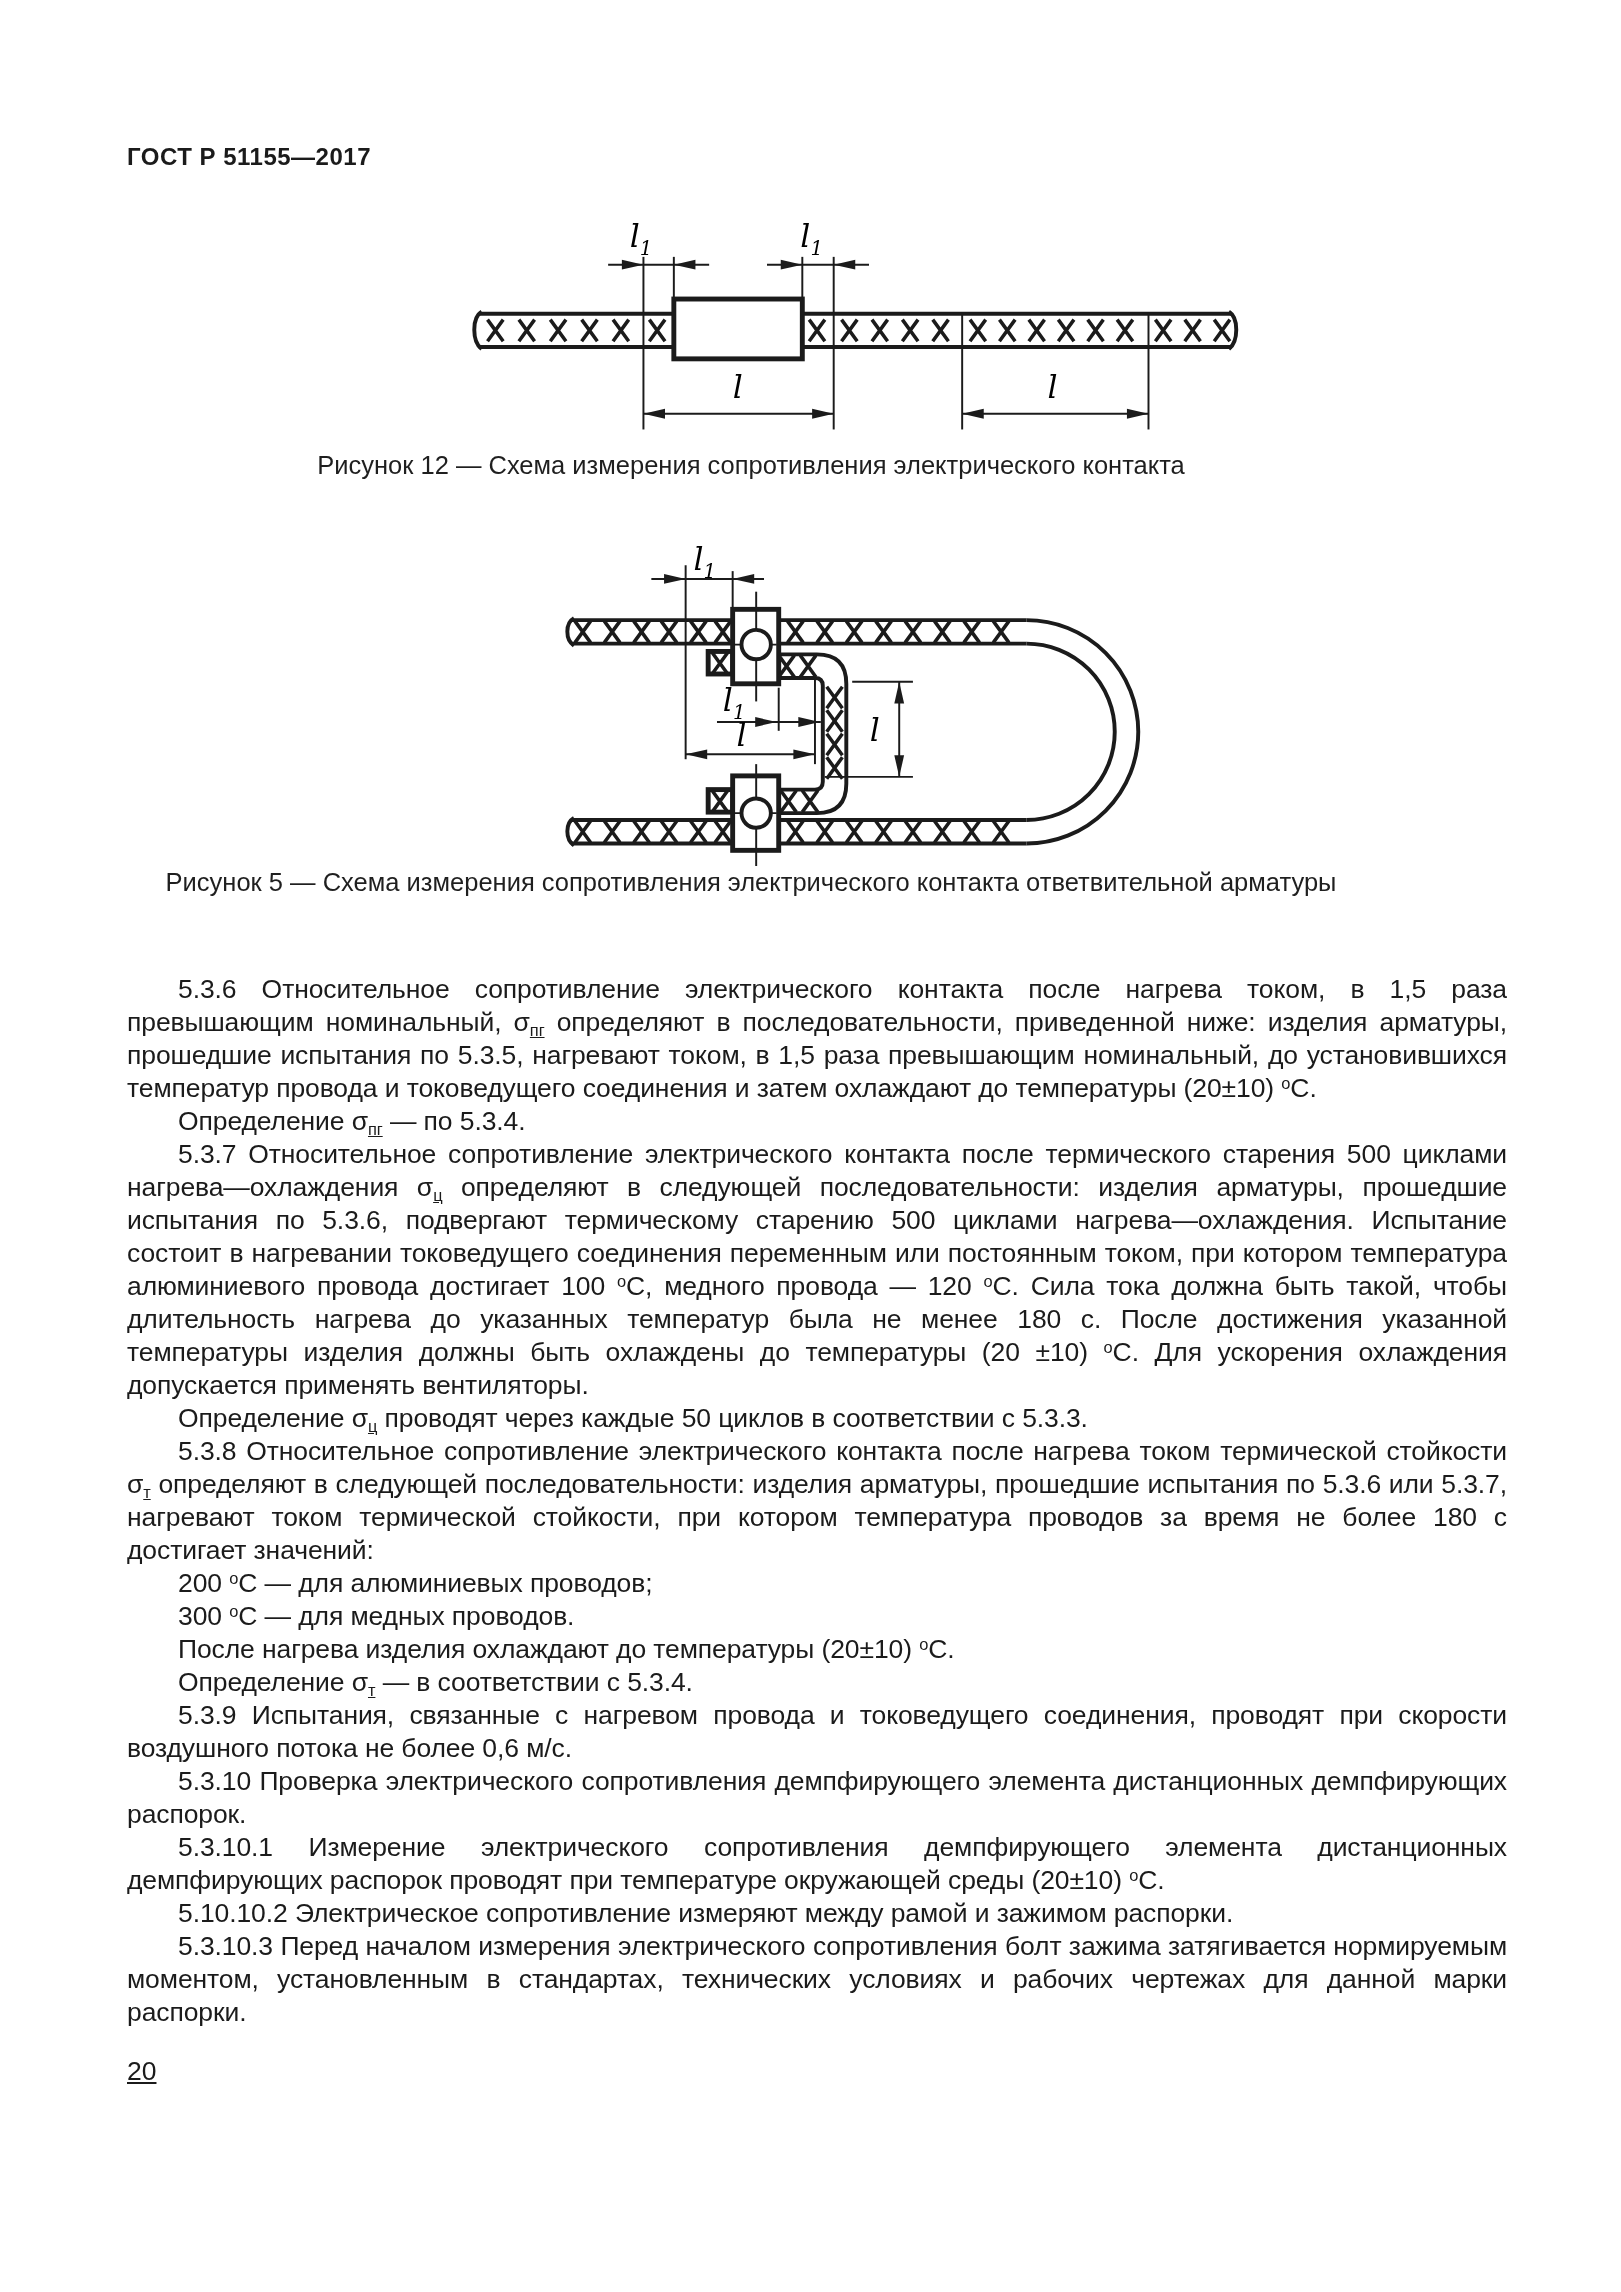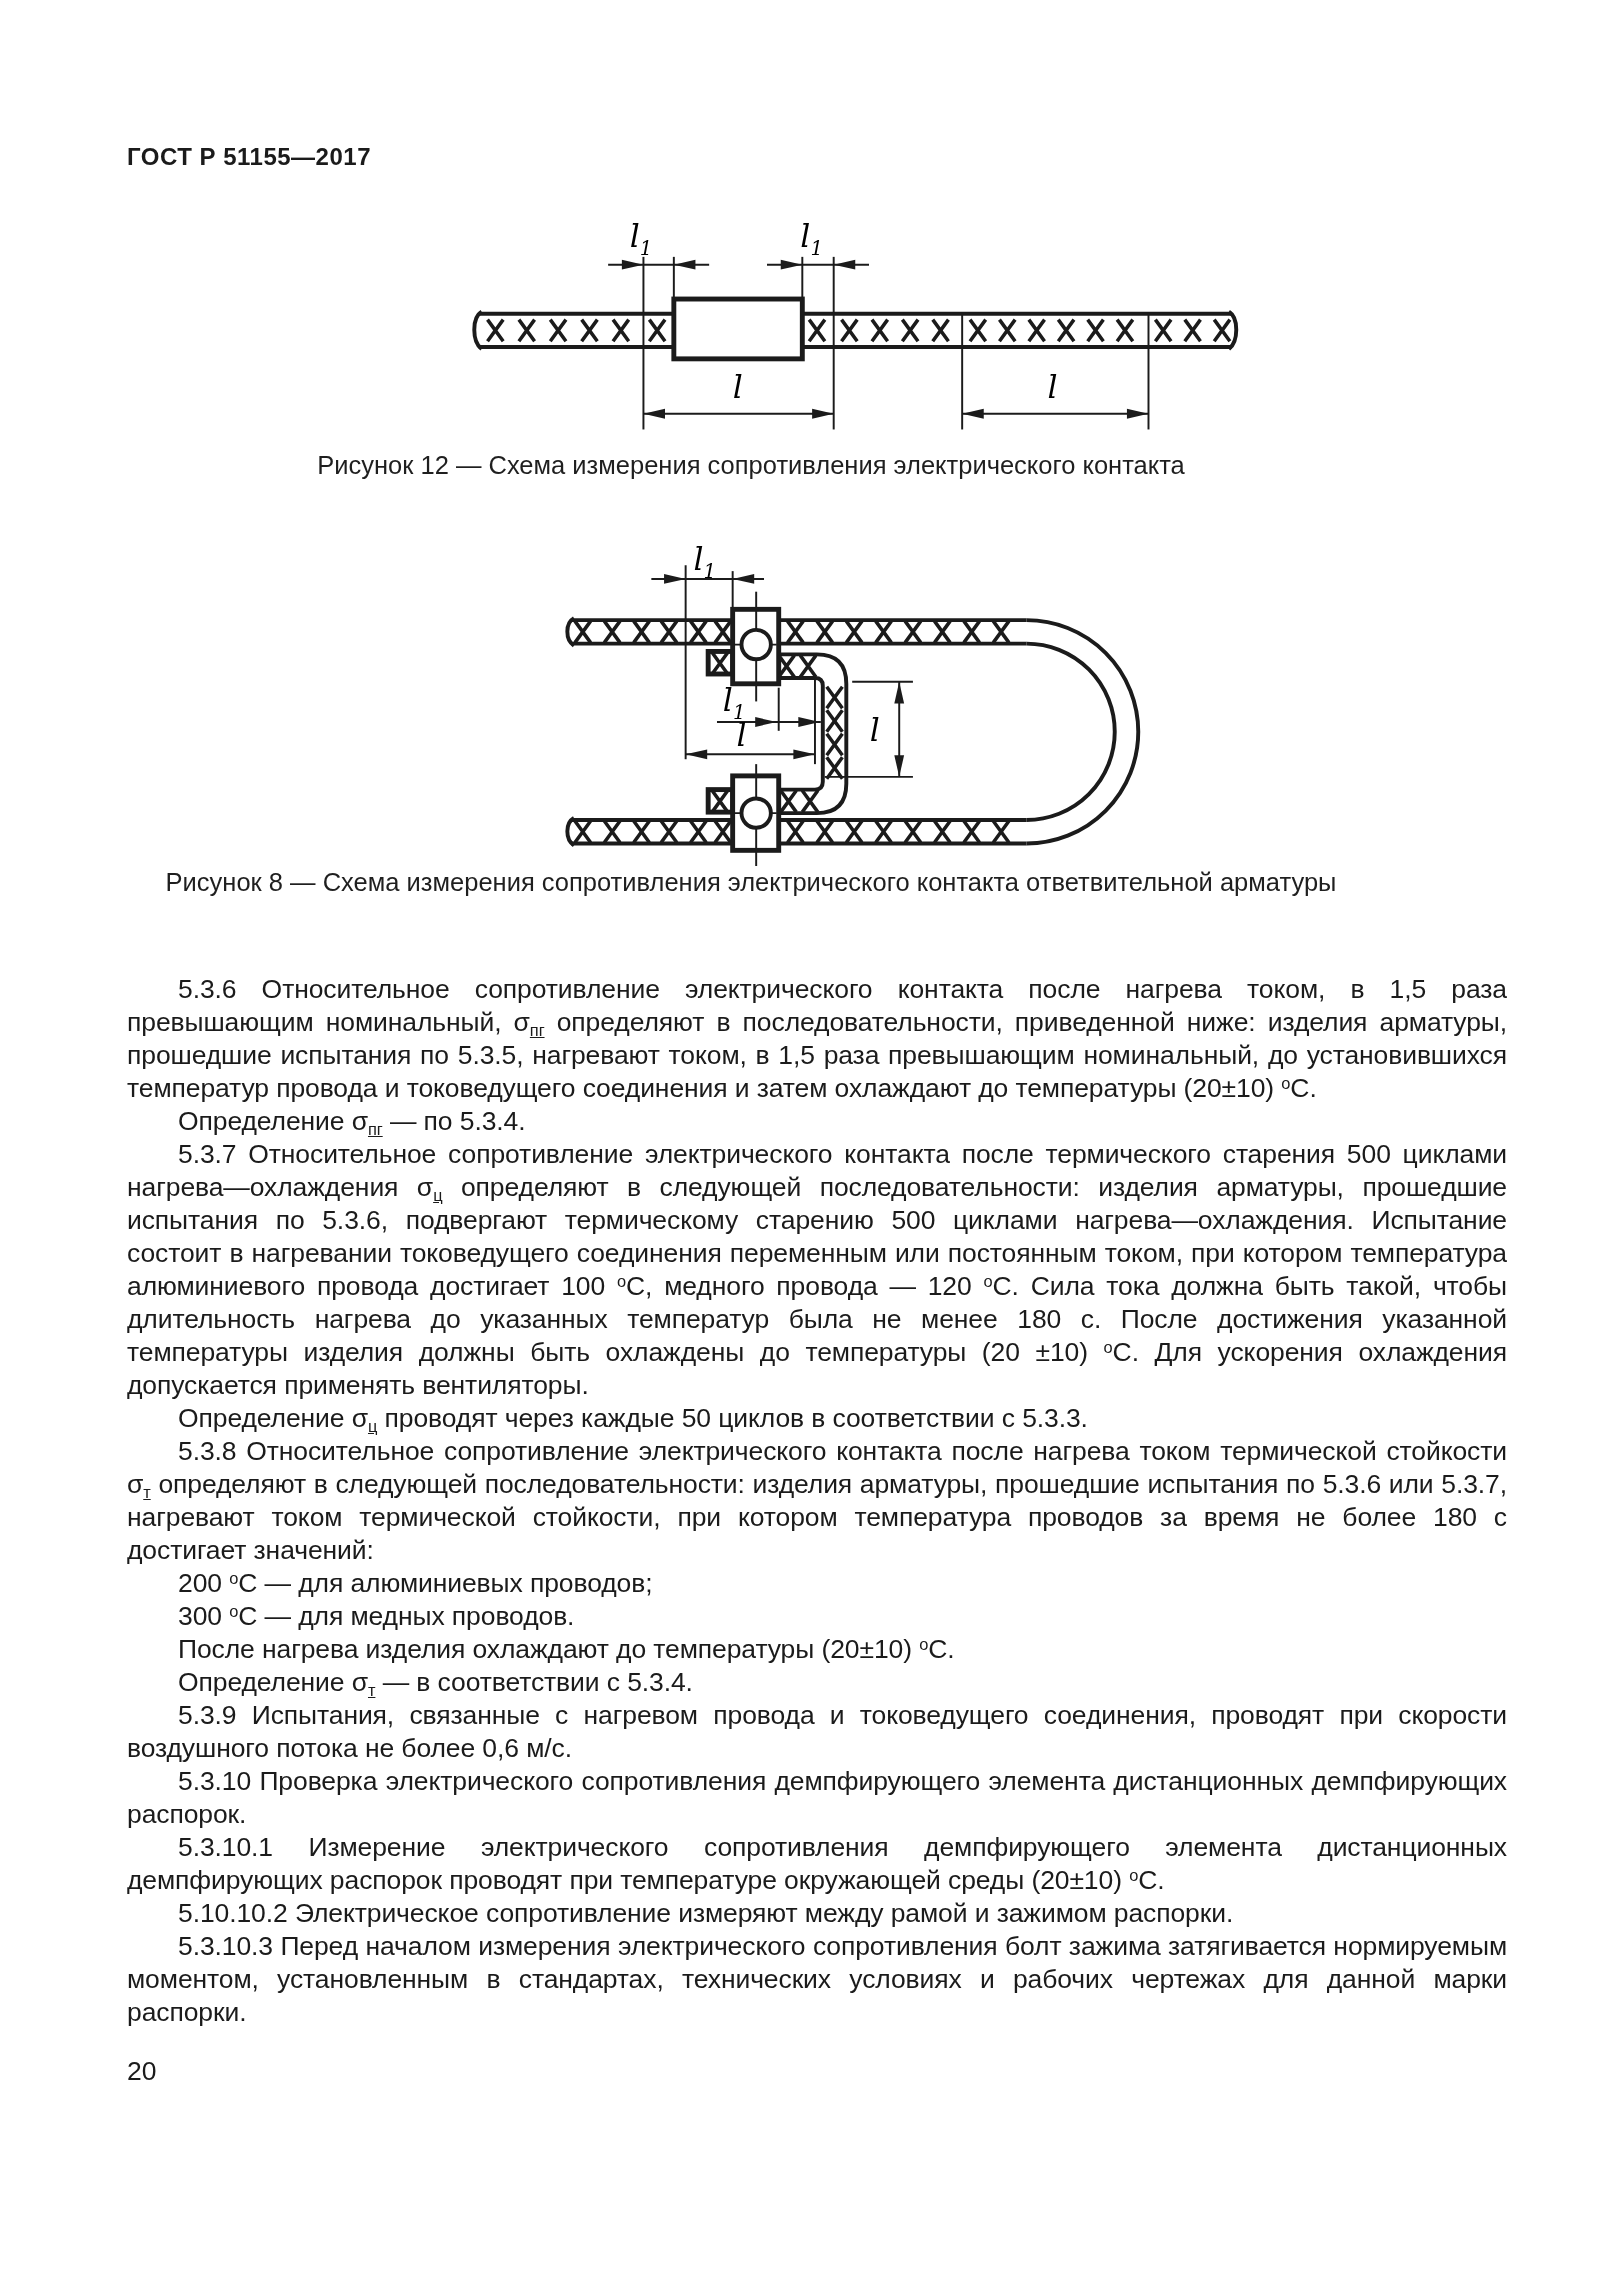--- a/index.html
+++ b/index.html
@@ -26,21 +26,21 @@
   .cap13{top:868px;}
   .body-text{
     position:absolute;left:127px;top:973px;width:1380px;
     font-size:26.5px;line-height:33px;text-align:justify;
     letter-spacing:-0.1px;
   }
   .body-text p{margin:0;text-indent:51px;}
   .body-text sub{font-size:0.62em;vertical-align:-0.28em;line-height:0;text-decoration:underline;}
   .body-text sup{font-size:0.62em;vertical-align:0.5em;line-height:0;}
   .page-number{
-    position:absolute;left:127px;top:2056px;font-size:26.5px;
+    position:absolute;left:127px;top:2056px;font-size:26.5px;text-decoration:underline;
   }
   svg text{font-family:"DejaVu Serif", serif;font-style:italic;}
   .dimline{stroke:#1b1b1b;stroke-width:2;fill:none;}
   .thinline{stroke:#1b1b1b;stroke-width:2;fill:none;}
   .bandline{stroke:#1b1b1b;stroke-width:4;fill:none;}
   .heavyrect{stroke:#1b1b1b;stroke-width:5;fill:#ffffff;}
   .arrow{fill:#1b1b1b;stroke:none;}
 </style>
 </head>
 <body>
@@ -236,21 +236,21 @@
         <use href="#xm13" x="347" y="278"></use>
       <use href="#xm13" x="372" y="172"></use>
         <use href="#xm13" x="372" y="196"></use>
       <use href="#xm13" x="372" y="220"></use>
         <use href="#xm13" x="372" y="244"></use>
       <use href="#xm13" x="255" y="137"></use>
         <use href="#xm13" x="255" y="278"></use>
     </g>
   </svg>
 
-  <div class="caption cap13">Рисунок 8 — Схема измерения сопротивления электрического контакта ответвительной арматуры</div>
+  <div class="caption cap13">Рисунок 5 — Схема измерения сопротивления электрического контакта ответвительной арматуры</div>
 
   <div class="body-text">
     <p>5.3.6 Относительное сопротивление электрического контакта после нагрева током, в 1,5 раза превышающим номинальный, σ<sub>пг</sub> определяют в последовательности, приведенной ниже: изделия арматуры, прошедшие испытания по 5.3.5, нагревают током, в 1,5 раза превышающим номинальный, до установившихся температур провода и токоведущего соединения и затем охлаждают до температуры (20±10) <sup>о</sup>С.</p>
     <p>Определение σ<sub>пг</sub> — по 5.3.4.</p>
     <p>5.3.7 Относительное сопротивление электрического контакта после термического старения 500 циклами нагрева—охлаждения σ<sub>ц</sub> определяют в следующей последовательности: изделия арматуры, прошедшие испытания по 5.3.6, подвергают термическому старению 500 циклами нагрева—охлаждения. Испытание состоит в нагревании токоведущего соединения переменным или постоянным током, при котором температура алюминиевого провода достигает 100 <sup>о</sup>С, медного провода — 120 <sup>о</sup>С. Сила тока должна быть такой, чтобы длительность нагрева до указанных температур была не менее 180 с. После достижения указанной температуры изделия должны быть охлаждены до температуры (20 ±10) <sup>о</sup>С. Для ускорения охлаждения допускается применять вентиляторы.</p>
     <p>Определение σ<sub>ц</sub> проводят через каждые 50 циклов в соответствии с 5.3.3.</p>
     <p>5.3.8 Относительное сопротивление электрического контакта после нагрева током термической стойкости σ<sub>т</sub> определяют в следующей последовательности: изделия арматуры, прошедшие испытания по 5.3.6 или 5.3.7, нагревают током термической стойкости, при котором температура проводов за время не более 180 с достигает значений:</p>
     <p>200 <sup>о</sup>С — для алюминиевых проводов;</p>
     <p>300 <sup>о</sup>С — для медных проводов.</p>
     <p>После нагрева изделия охлаждают до температуры (20±10) <sup>о</sup>С.</p>

